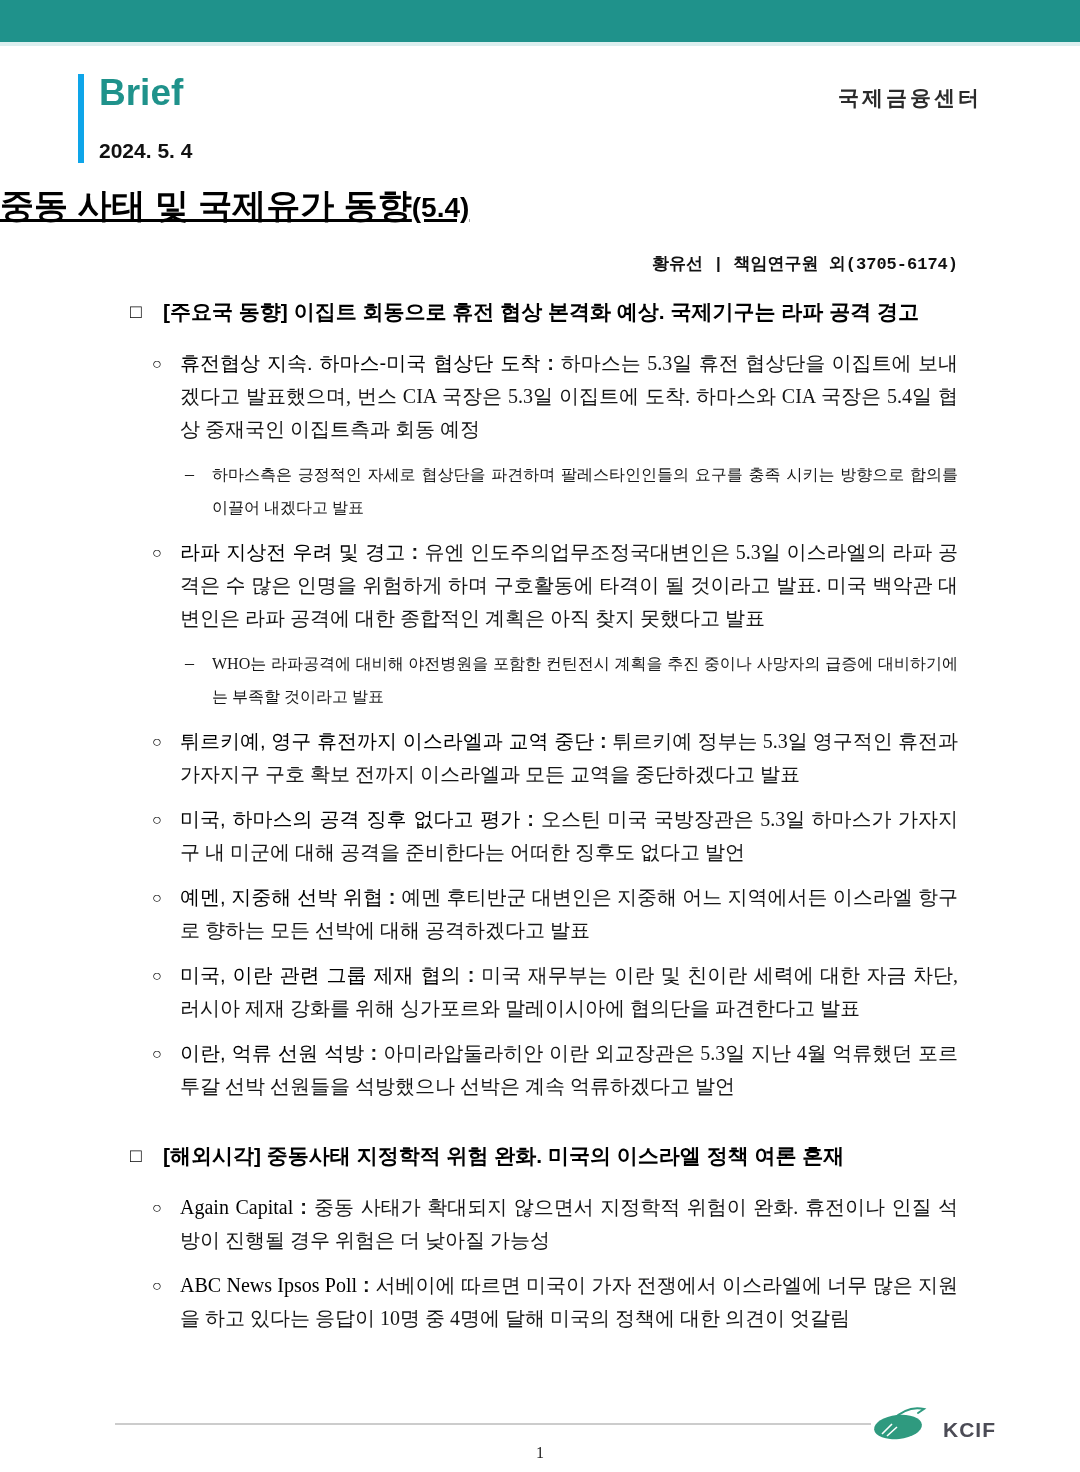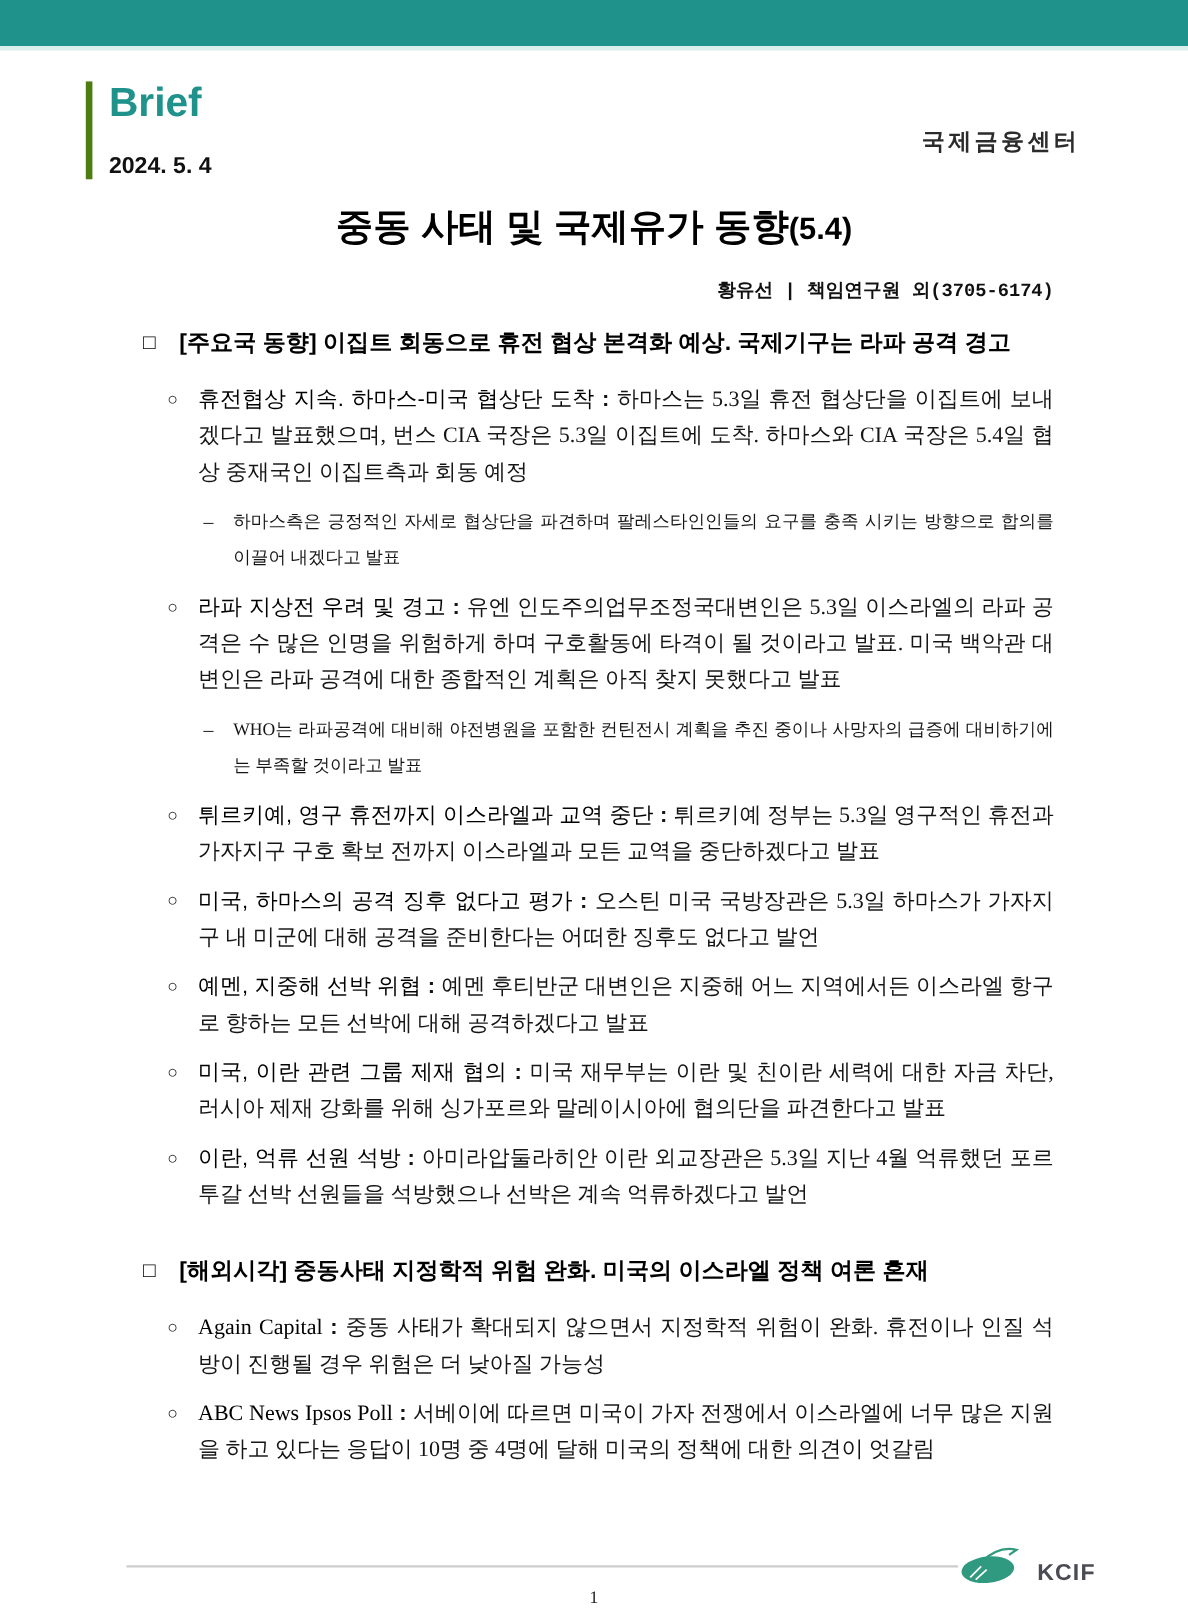--- a/index.html
+++ b/index.html
@@ -4,25 +4,25 @@
 <style>
   html,body{margin:0;padding:0;}
   body{
     width:1080px;height:1472px;position:relative;background:#ffffff;
     font-family:"Liberation Serif","DejaVu Serif",serif;color:#111;
     overflow:hidden;
   }
   
   .topbar{position:absolute;top:0;left:0;right:0;height:42px;background:#1f928b;}
   .topbar-underline{position:absolute;top:42px;left:0;right:0;height:4px;background:#dcefef;}
-  .brief-block{position:absolute;left:78px;top:74px;border-left:6px solid #4d7c0f;padding-left:15px;}
+  .brief-block{position:absolute;left:78px;top:74px;border-left:6px solid #0ea5e9;padding-left:15px;}
   .brief-title{font-family:"Liberation Sans","DejaVu Sans",sans-serif;font-weight:bold;font-size:37px;line-height:1.05;color:#1f928b;}
   .brief-date{margin-top:26px;font-family:"Liberation Sans","DejaVu Sans",sans-serif;font-weight:bold;font-size:21px;color:#111;}
-  .org-label{position:absolute;top:84px;right:98px;font-family:Liberation Serif, serif;font-weight:bold;font-size:21px;letter-spacing:3px;color:#2b2b2b;margin-top:30px;}
-  .doc-title{position:absolute;top:183px;left:0;right:0;text-align:center;font-family:"Liberation Sans","DejaVu Sans",sans-serif;font-weight:bold;font-size:34px;color:#000;}
+  .org-label{position:absolute;top:84px;right:98px;font-family:Liberation Serif, serif;font-weight:bold;font-size:21px;letter-spacing:3px;color:#2b2b2b;}
+  .doc-title{position:absolute;top:183px;left:0;right:0;font-family:"Liberation Sans","DejaVu Sans",sans-serif;font-weight:bold;font-size:34px;color:#000;text-decoration:underline;}
   .doc-title .suffix{font-size:28px;}
   .byline{position:absolute;top:252px;right:122px;font-family:Liberation Mono, monospace;font-weight:bold;font-size:17px;color:#111;}
 
   
   .content{position:absolute;top:297px;left:130px;width:828px;}
   .section + .section{margin-top:38px;}
   .sec-heading{display:flex;font-family:"Liberation Sans","DejaVu Sans",sans-serif;font-weight:bold;font-size:21px;line-height:30px;color:#000;margin-bottom:20px;}
   .sec-marker{width:33px;flex:none;font-size:19px;}
   .bullet{display:flex;margin-bottom:12px;}
   .b-marker{flex:none;margin-left:22px;width:28px;font-size:16px;line-height:33px;color:#111;}

